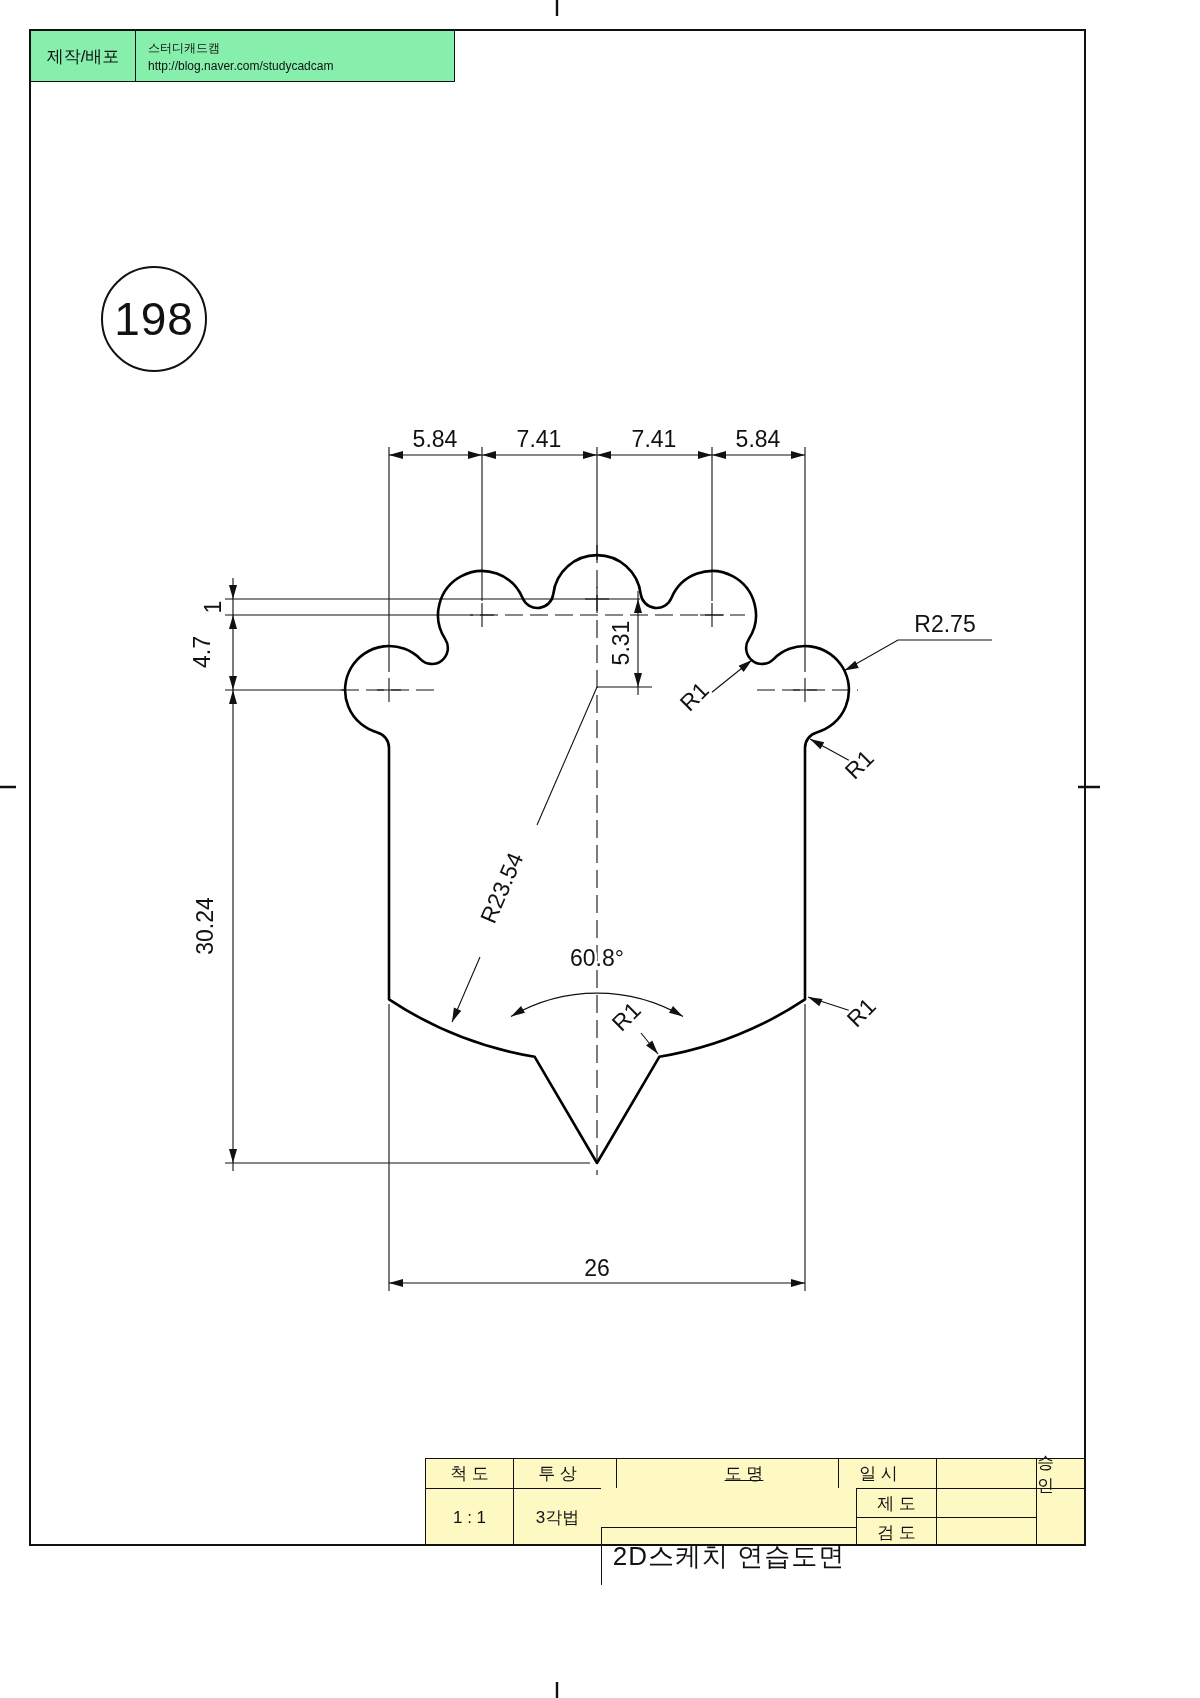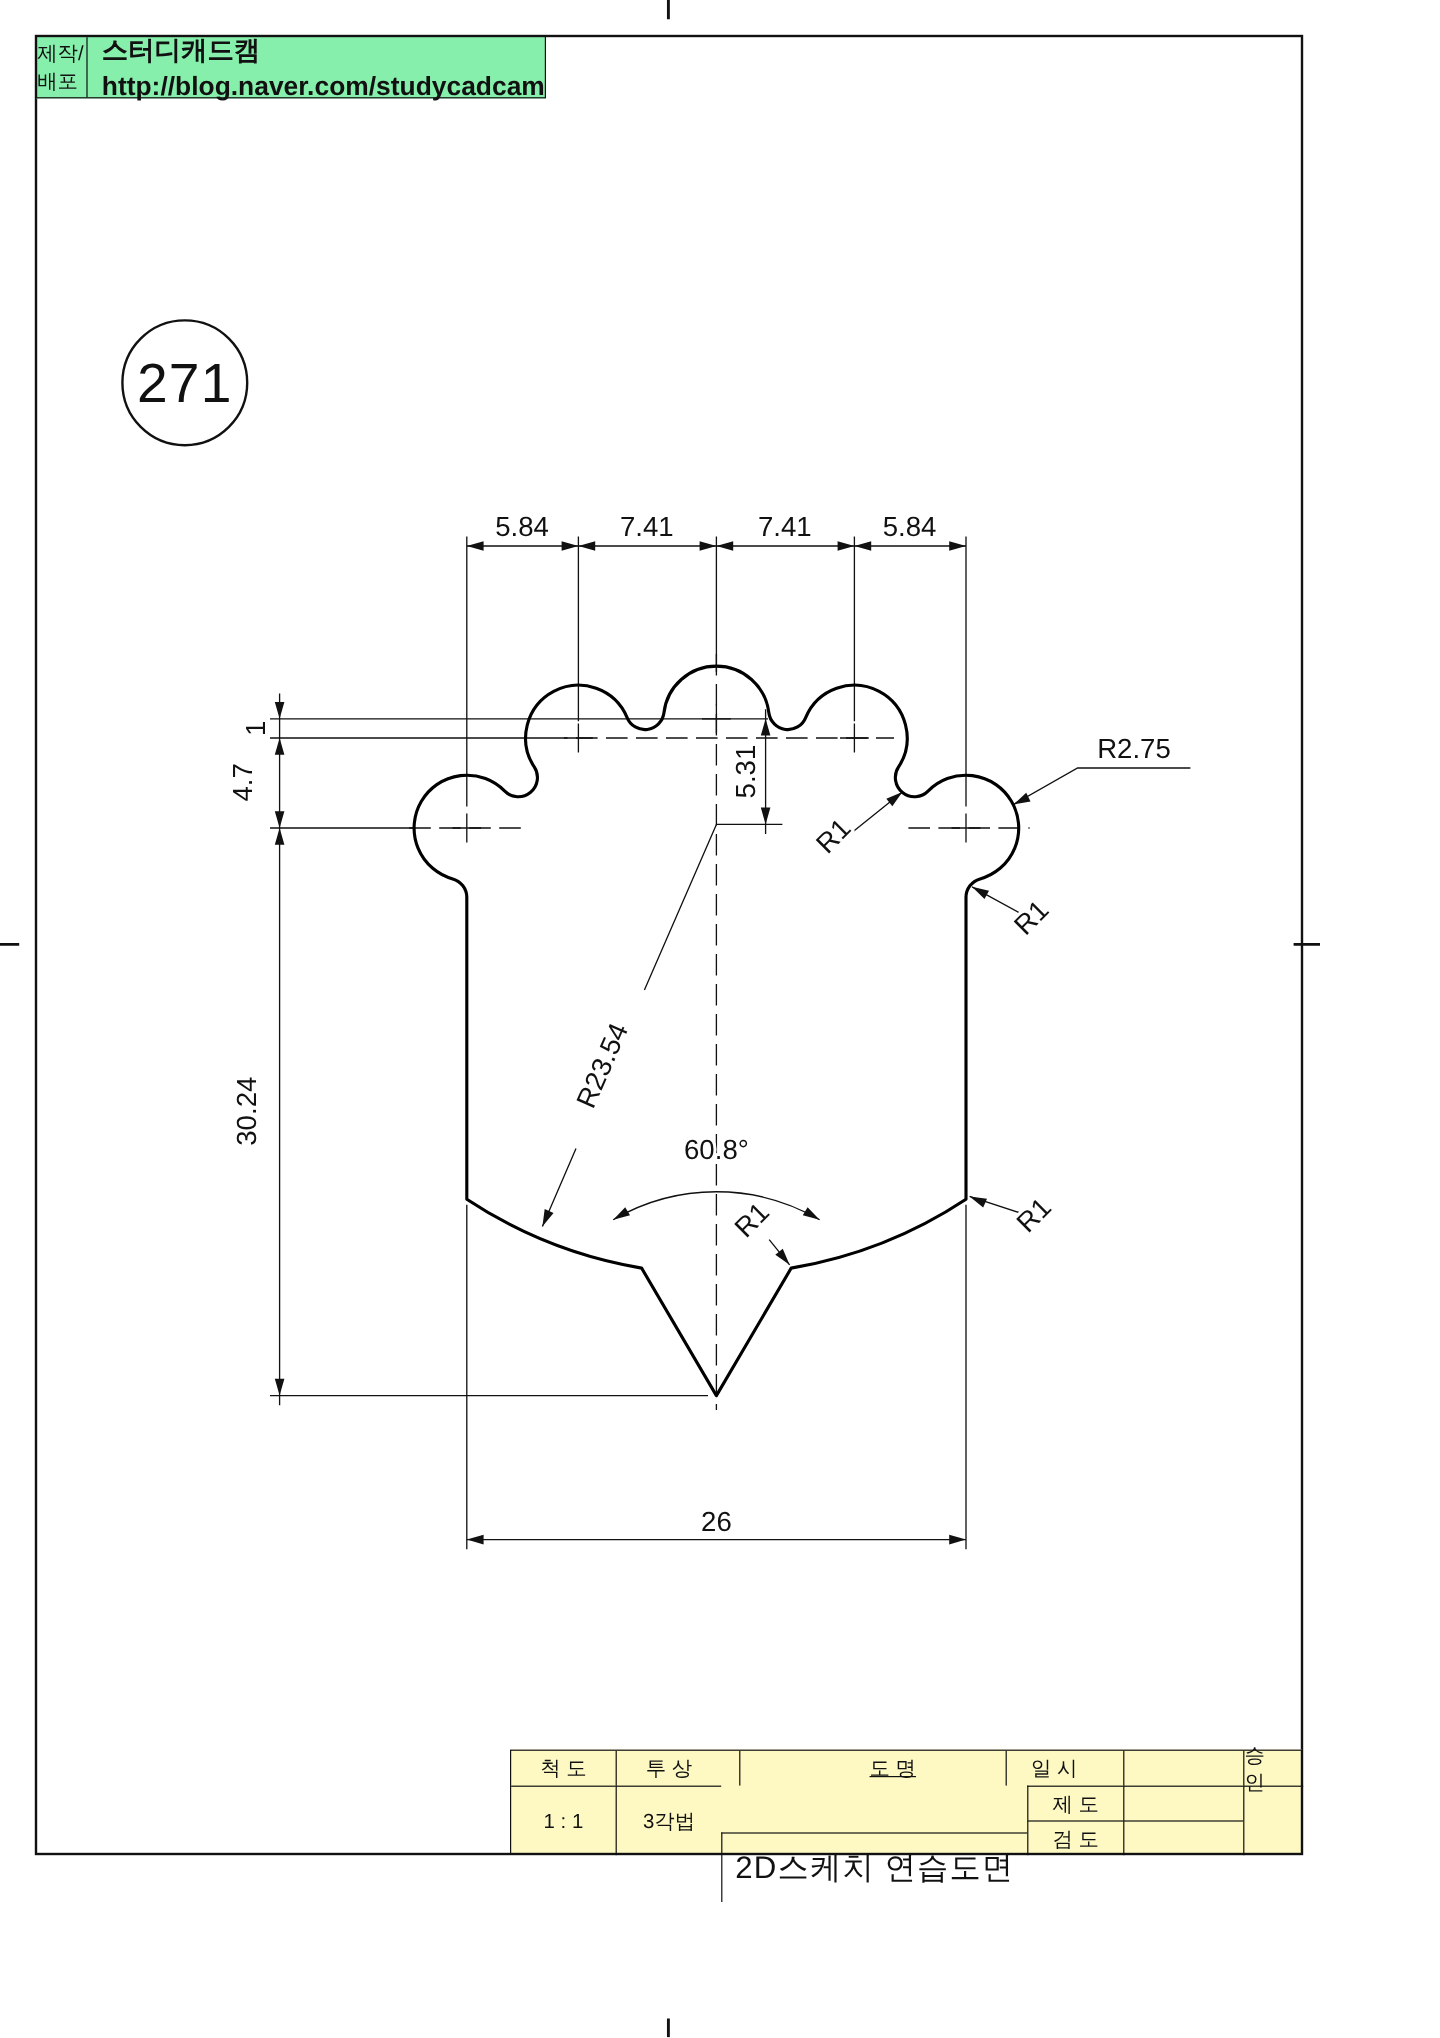--- a/index.html
+++ b/index.html
@@ -16,21 +16,21 @@
   .outline { fill:none; stroke:#000; stroke-width:2.6; stroke-linejoin:round; }
   .arrow { fill:#111; stroke:none; }
   .dim {
     font-family:"Liberation Sans","DejaVu Sans",sans-serif;
     font-size:23px; fill:#111;
     paint-order:stroke; stroke:#fff; stroke-width:5px; stroke-linejoin:round;
   }
   
   .header-box { position:absolute; left:30px; top:30px; width:425px; height:52px; border:1.6px solid #111; display:flex; background:#86efac; }
   .header-label { width:105px; border-right:1.6px solid #111; display:flex; align-items:center; justify-content:center; font-size:17px; }
-  .header-info { flex:1; padding:3px 0 3px 12px; display:flex; flex-direction:column; justify-content:center; gap:2px; font-size:22px;font-weight:bold; }
+  .header-info { flex:1; padding:3px 0 3px 12px; display:flex; flex-direction:column; justify-content:center; gap:2px; font-size:12px; }
   
   .stamp-circle { position:absolute; left:101px; top:266px; width:106px; height:106px; border:2.2px solid #111; border-radius:50%;
     display:flex; align-items:center; justify-content:center; font-size:46px; letter-spacing:1px; background:#fff; }
   
   .title-block { position:absolute; left:425px; top:1458px; width:660px; height:87px; border:1.8px solid #111; font-size:17px; background:#fef9c3; }
   .tb-cell { position:absolute; display:flex; align-items:center; justify-content:center; border-left:1.4px solid #111; border-top:1.4px solid #111; }
   .tb-cell.nl { border-left:none; }
   .tb-cell.nt { border-top:none; }
   .tb-name-value { font-size:26px; letter-spacing:1px; }
 </style>
@@ -116,21 +116,21 @@
 
   <div class="header-box">
     <div class="header-label">제작/배포</div>
     <div class="header-info">
       <div>스터디캐드캠</div>
       <div>http://blog.naver.com/studycadcam</div>
     </div>
   </div>
 
   <div class="stamp-circle">
-    <span>271</span>
+    <span>198</span>
   </div>
 
   <div class="title-block">
     <div class="tb-cell nl nt" style="left:0;   top:0;    width:87px;  height:29px;">척 도</div>
     <div class="tb-cell nt" style="left:87px; top:0;   width:88px;  height:29px;">투 상</div>
     <div class="tb-cell nt" style="left:190px;top:0;   width:255px; height:29px;text-decoration:underline;">도 명</div>
     <div class="tb-cell nt" style="left:412px;top:0;   width:80px;  height:29px;">일 시</div>
     <div class="tb-cell nt" style="left:510px;top:0;   width:100px; height:29px;"></div>
     <div class="tb-cell nt" style="left:610px;top:0;   width:38px;  height:29px;">승 인</div>
 

